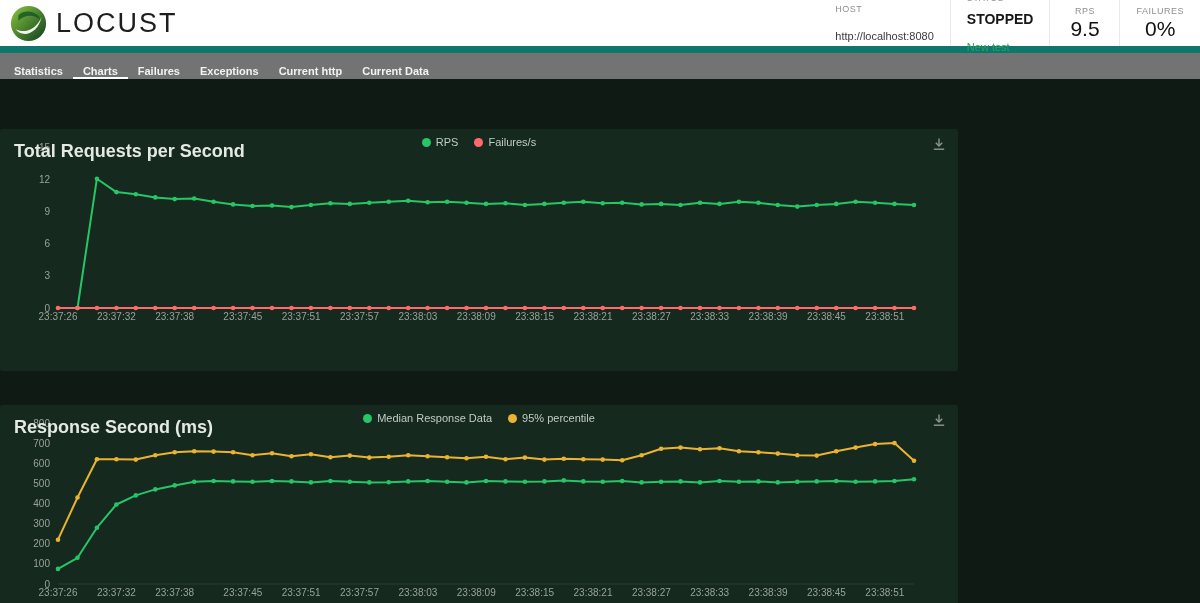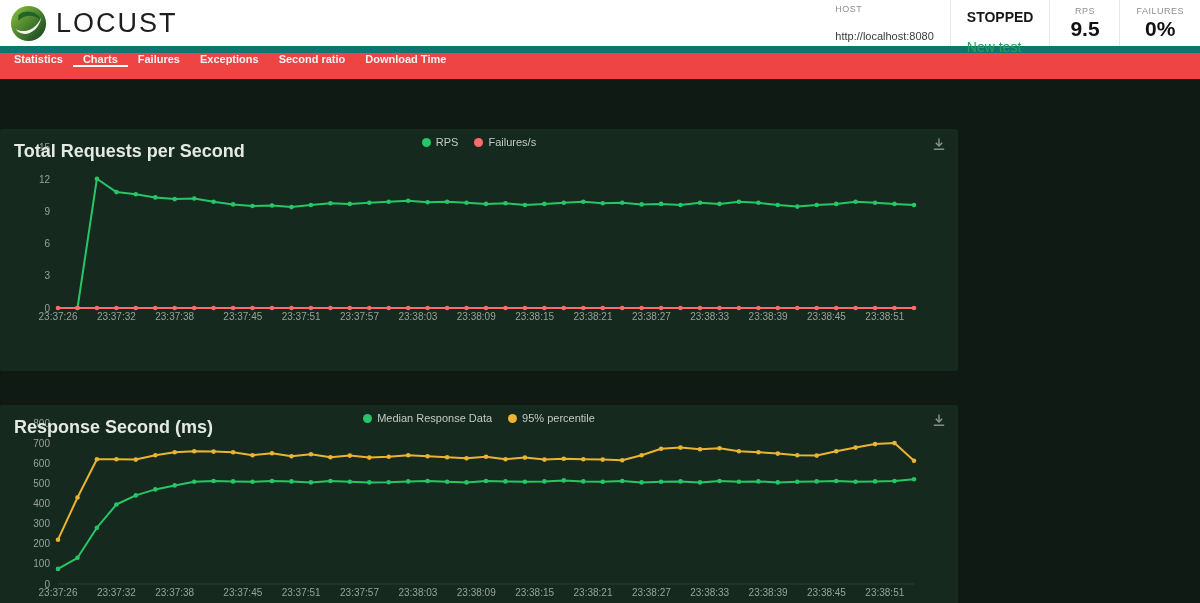--- a/index.html
+++ b/index.html
@@ -6,24 +6,24 @@
   html,body{width:1200px;height:603px;overflow:hidden;background:#0e1a13;font-family:"Liberation Sans",sans-serif}
   .header{height:53px;background:#ffffff;display:flex;align-items:center;justify-content:space-between;padding-left:10px;border-bottom:7px solid #0f766e}
   .brand{display:flex;align-items:center;gap:9px;cursor:pointer}
   .brand-text{font-size:27px;letter-spacing:2px;color:#1d1d1d}
   .hstats{display:flex;align-items:stretch;height:100%}
   .hblock{display:flex;flex-direction:column;justify-content:center;padding:16px 16px;border-left:1px solid #e8e8e8;min-width:70px}
   .hblock:first-child{border-left:none}
   .hlabel{font-size:9px;color:#8f8f8f;letter-spacing:.5px}
   .hvalue{font-size:11px;color:#3a3a3a;margin-top:16px}
   .status-value{font-size:14px;font-weight:bold;color:#161616;margin-top:8px}
-  .newtest{font-size:14px;color:#24a35b;margin-top:14px;cursor:pointer}
-  .bignum{font-size:21px;font-weight:bold;color:#111;margin-top:1px}
+  .newtest{font-size:11px;color:#24a35b;margin-top:14px;cursor:pointer}
+  .bignum{font-size:21px;font-weight:normal;color:#111;margin-top:1px}
   .center{align-items:center;text-align:center}
-  .nav{height:26px;background:#ef4444;display:flex;align-items:flex-start;padding-left:4px}
+  .nav{height:26px;background:#737373;display:flex;align-items:flex-end;padding-left:4px}
   .tab{display:flex;align-items:center;padding:0 10px;font-size:11px;font-weight:bold;color:#f2f2f2;cursor:pointer;border-bottom:2px solid transparent}
   .tab.active{border-bottom-color:#ffffff}
   .main{padding-top:16px}
   .card{position:relative;width:958px;margin:0 0 13px 0;background:#15291e;border-radius:2px;height:242px}
   .card2{height:247px}
   .card-title{position:absolute;top:12px;left:14px;font-size:18px;color:#e4e9e5}
   .legend{position:absolute;top:7px;left:0;right:0;display:flex;justify-content:center;gap:16px}
   .legend-item{display:flex;align-items:center;gap:5px;font-size:11px;color:#c2cac4;cursor:pointer}
   .dot{width:9px;height:9px;border-radius:50%;display:inline-block;background:#888}
   .dl{position:absolute;top:8px;right:12px;cursor:pointer;color:#8d978f;line-height:0}
@@ -72,22 +72,22 @@
       <span class="bignum">0%</span>
     </div>
   </div>
 </header>
 
 <nav class="nav">
   <div class="tab">Statistics</div>
   <div class="tab active">Charts</div>
   <div class="tab">Failures</div>
   <div class="tab">Exceptions</div>
-  <div class="tab">Second ratio</div>
-  <div class="tab">Download Time</div>
+  <div class="tab">Current http</div>
+  <div class="tab">Current Data</div>
 </nav>
 
 <main class="main">
 
   <section class="card">
     <div class="legend">
       <span class="legend-item">
         <span class="dot" style="background: rgb(38, 198, 102);"></span>
         <span>RPS</span>
       </span>

